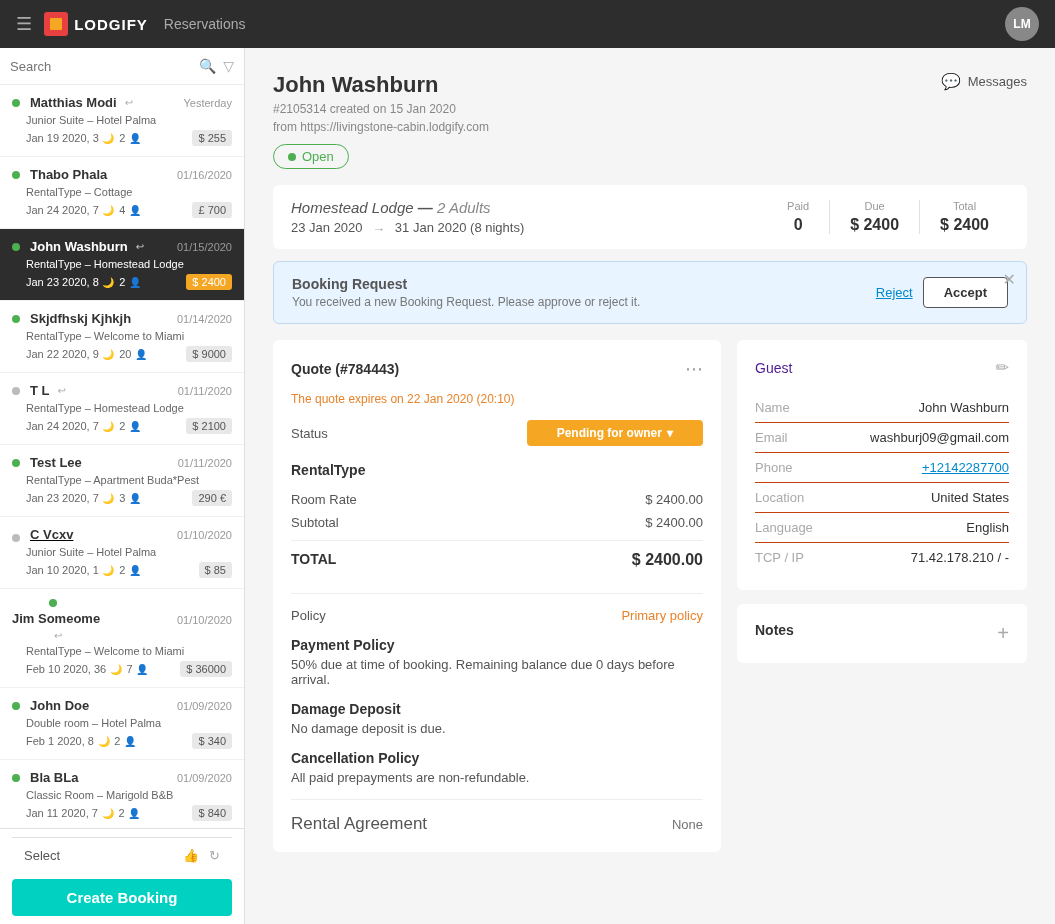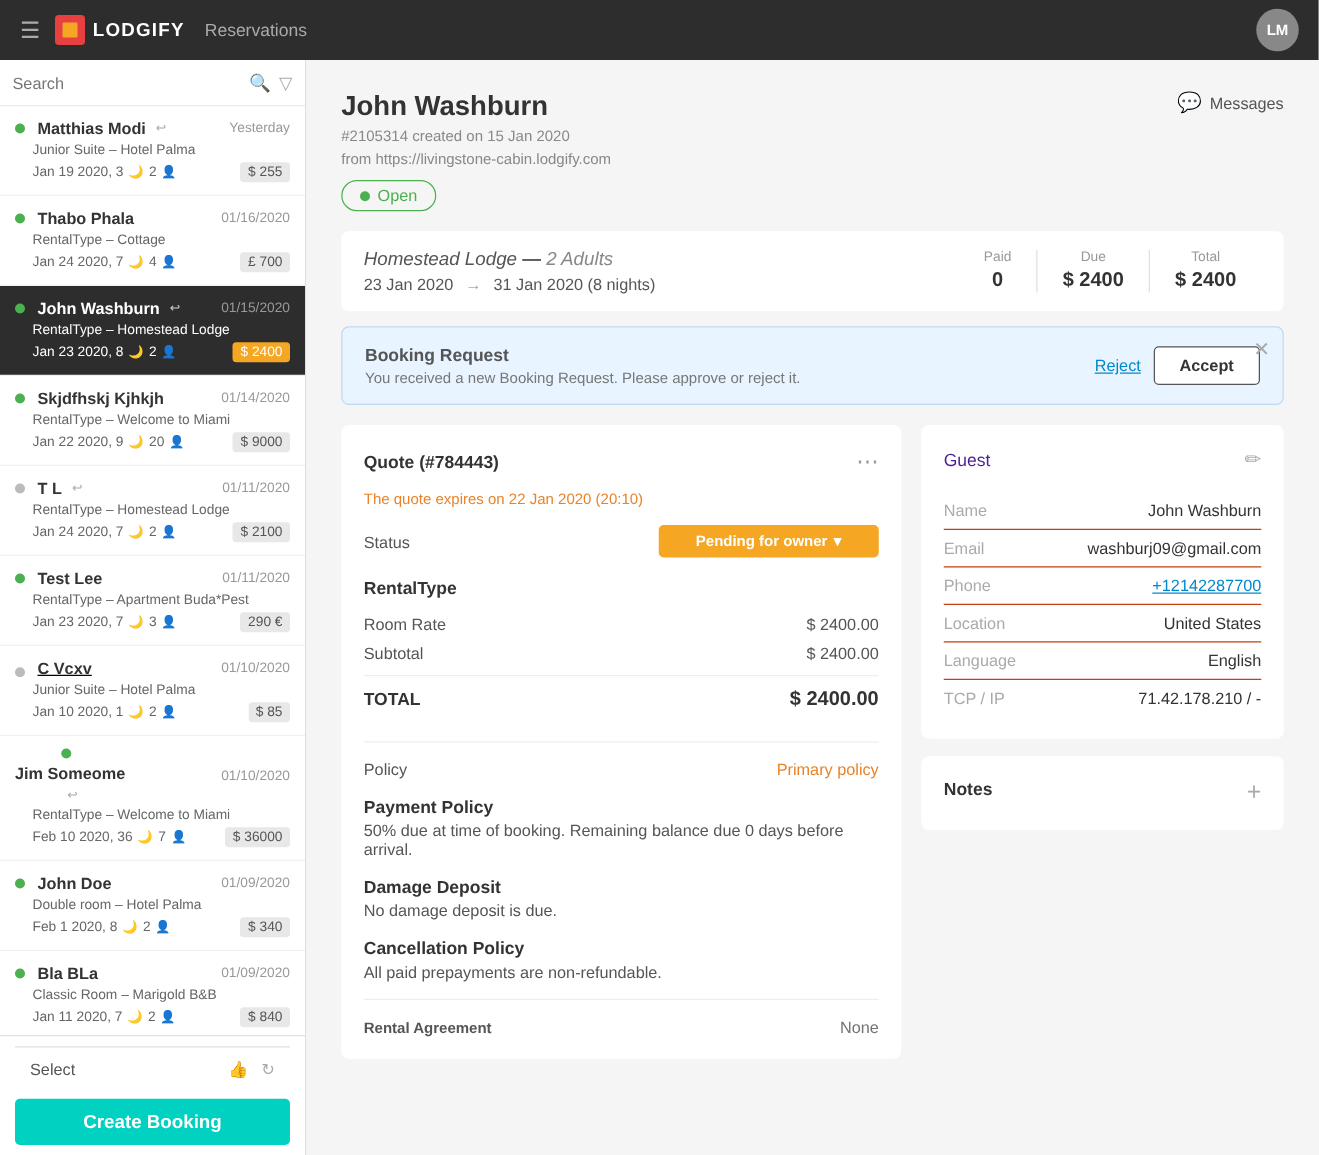--- a/index.html
+++ b/index.html
@@ -108,21 +108,21 @@
 
     .policy-row { display: flex; justify-content: space-between; align-items: center; margin-bottom: 14px; }
     .policy-label { font-size: 13px; color: #555; }
     .policy-value { font-size: 13px; color: #e8832a; cursor: pointer; }
 
     .policy-section { margin-bottom: 14px; }
     .policy-section-title { font-size: 14px; font-weight: 700; color: #333; margin-bottom: 4px; }
     .policy-section-text { font-size: 13px; color: #555; }
 
     .rental-agreement-row { display: flex; justify-content: space-between; align-items: center; }
-    .ra-label { font-size: 12px; color: #555; font-weight: bold; }
+    .ra-label { font-size: 17px; color: #555; }
     .ra-value { font-size: 13px; color: #737373; margin-left: 16px; }
 
     
     .guest-card-header { display: flex; justify-content: space-between; align-items: center; margin-bottom: 16px; }
     .guest-card-title { font-size: 14px; font-weight: 400; color: #4c1d95; }
     .guest-edit-icon { color: #aaa; cursor: pointer; font-size: 16px; }
     .guest-row { display: flex; justify-content: space-between; align-items: center; padding: 7px 0; border-bottom: 1px solid #c2410c; }
     .guest-row:last-child { border-bottom: none; }
     .guest-field { font-size: 13px; color: #aaa; }
     .guest-value { font-size: 13px; color: #333; text-align: right; }

